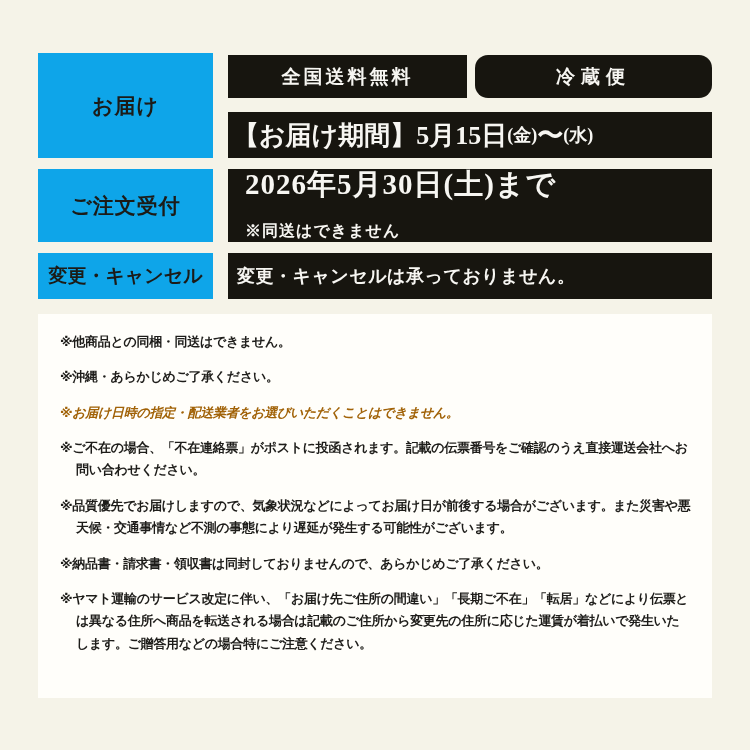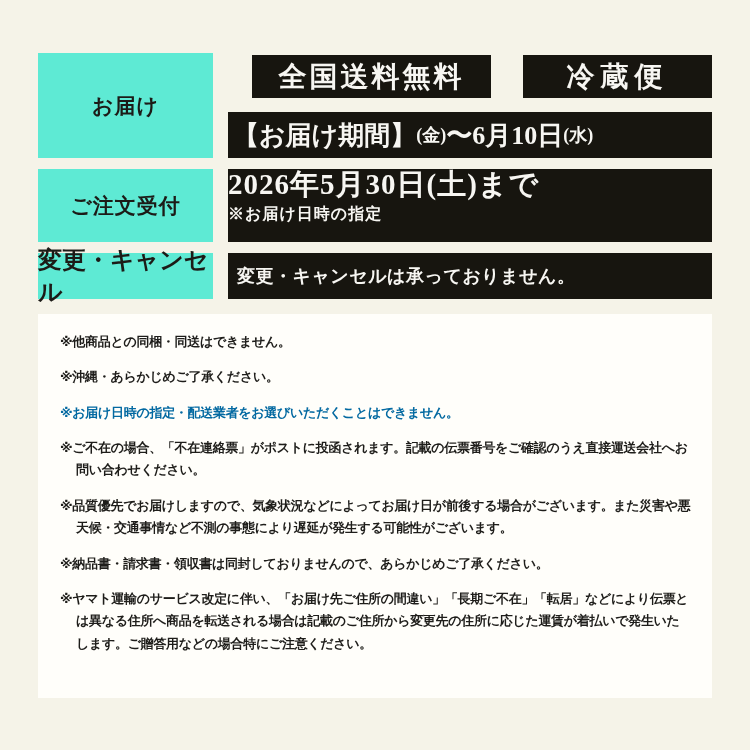--- a/index.html
+++ b/index.html
@@ -17,21 +17,21 @@
     left: 38px;
     top: 53px;
     width: 674px;
   }
   .row { display: flex; }
   .row + .row { margin-top: 11px; }
 
   .label-box {
     width: 175px;
     flex: 0 0 175px;
-    background: #5eead4;
+    background: #0ea5e9;
     color: #1c1b17;
     display: flex;
     align-items: center;
     justify-content: center;
     font-family: "Liberation Serif", "DejaVu Serif", serif;
     font-weight: bold;
     font-size: 21px;
     letter-spacing: 1px;
   }
   .row-gap { width: 15px; flex: 0 0 15px; }
@@ -50,51 +50,51 @@
     display: flex;
     flex-direction: column;
     justify-content: space-between;
     padding-top: 2px;
   }
   .badge-row { display: flex; gap: 8px; height: 43px; }
   .badge {
     display: flex;
     align-items: center;
     justify-content: center;
-    font-size: 28px;
+    font-size: 19px;
     letter-spacing: 3px;
-    margin-left: 24px;
   }
   .badge-free { width: 239px; flex: 0 0 239px; }
-  .badge-cold { flex: 1; letter-spacing: 6px; }
+  .badge-cold { flex: 1; letter-spacing: 6px; border-radius: 13px; }
   .period-box {
     height: 46px;
     display: flex;
     align-items: center;
     padding-left: 5px;
     font-size: 26px;
     letter-spacing: 0;
     white-space: nowrap;
   }
   .period-box .dow { font-size: 18px; }
 
   
   .row2 { height: 73px; border-radius: 9px; }
   .order-box {
     flex: 1;
     display: flex;
     flex-direction: column;
-    justify-content: flex-start;
+    justify-content: space-between;
+    padding-left: 17px;
   }
   .order-deadline { font-size: 29px; letter-spacing: 1px; line-height: 1.1; }
   .order-note { font-size: 16px; margin-top: 3px; letter-spacing: 1px; }
 
   
   .row3 { height: 46px; }
-  .row3 .label-box { font-size: 24px; letter-spacing: 0; }
+  .row3 .label-box { font-size: 19px; letter-spacing: 0; }
   .cancel-box {
     flex: 1;
     display: flex;
     align-items: center;
     padding-left: 9px;
     font-size: 18px;
     letter-spacing: 0.5px;
     white-space: nowrap;
   }
 
@@ -112,51 +112,51 @@
   .note {
     margin: 0 0 13px 0;
     font-size: 13px;
     line-height: 1.72;
     font-weight: bold;
     color: #1e1d1a;
     letter-spacing: -0.3px;
     padding-left: 16px;
     text-indent: -16px;
   }
-  .note.emphasis { color: #0369a1; }
+  .note.emphasis { color: #a16207; font-style: italic; }
 </style>
 </head>
 <body>
 
 <div class="top-table">
 
   <div class="row row1">
     <div class="label-box">お届け</div>
     <div class="row-gap"></div>
     <div class="row1-right">
       <div class="badge-row">
         <div class="black-box badge badge-free">全国送料無料</div>
         <div class="black-box badge badge-cold">冷蔵便</div>
       </div>
       <div class="black-box period-box">
         <span>【お届け期間】</span>
+          <span>5月15日</span>
           <span class="dow">(金)</span>
           <span>〜</span>
-          <span>6月10日</span>
           <span class="dow">(水)</span>
       </div>
     </div>
   </div>
 
   <div class="row row2">
     <div class="label-box">ご注文受付</div>
     <div class="row-gap"></div>
     <div class="black-box order-box">
       <div class="order-deadline">2026年5月30日(土)まで</div>
-      <div class="order-note">※お届け日時の指定</div>
+      <div class="order-note">※同送はできません</div>
     </div>
   </div>
 
   <div class="row row3">
     <div class="label-box">変更・キャンセル</div>
     <div class="row-gap"></div>
     <div class="black-box cancel-box">変更・キャンセルは承っておりません。</div>
   </div>
 
 </div>

